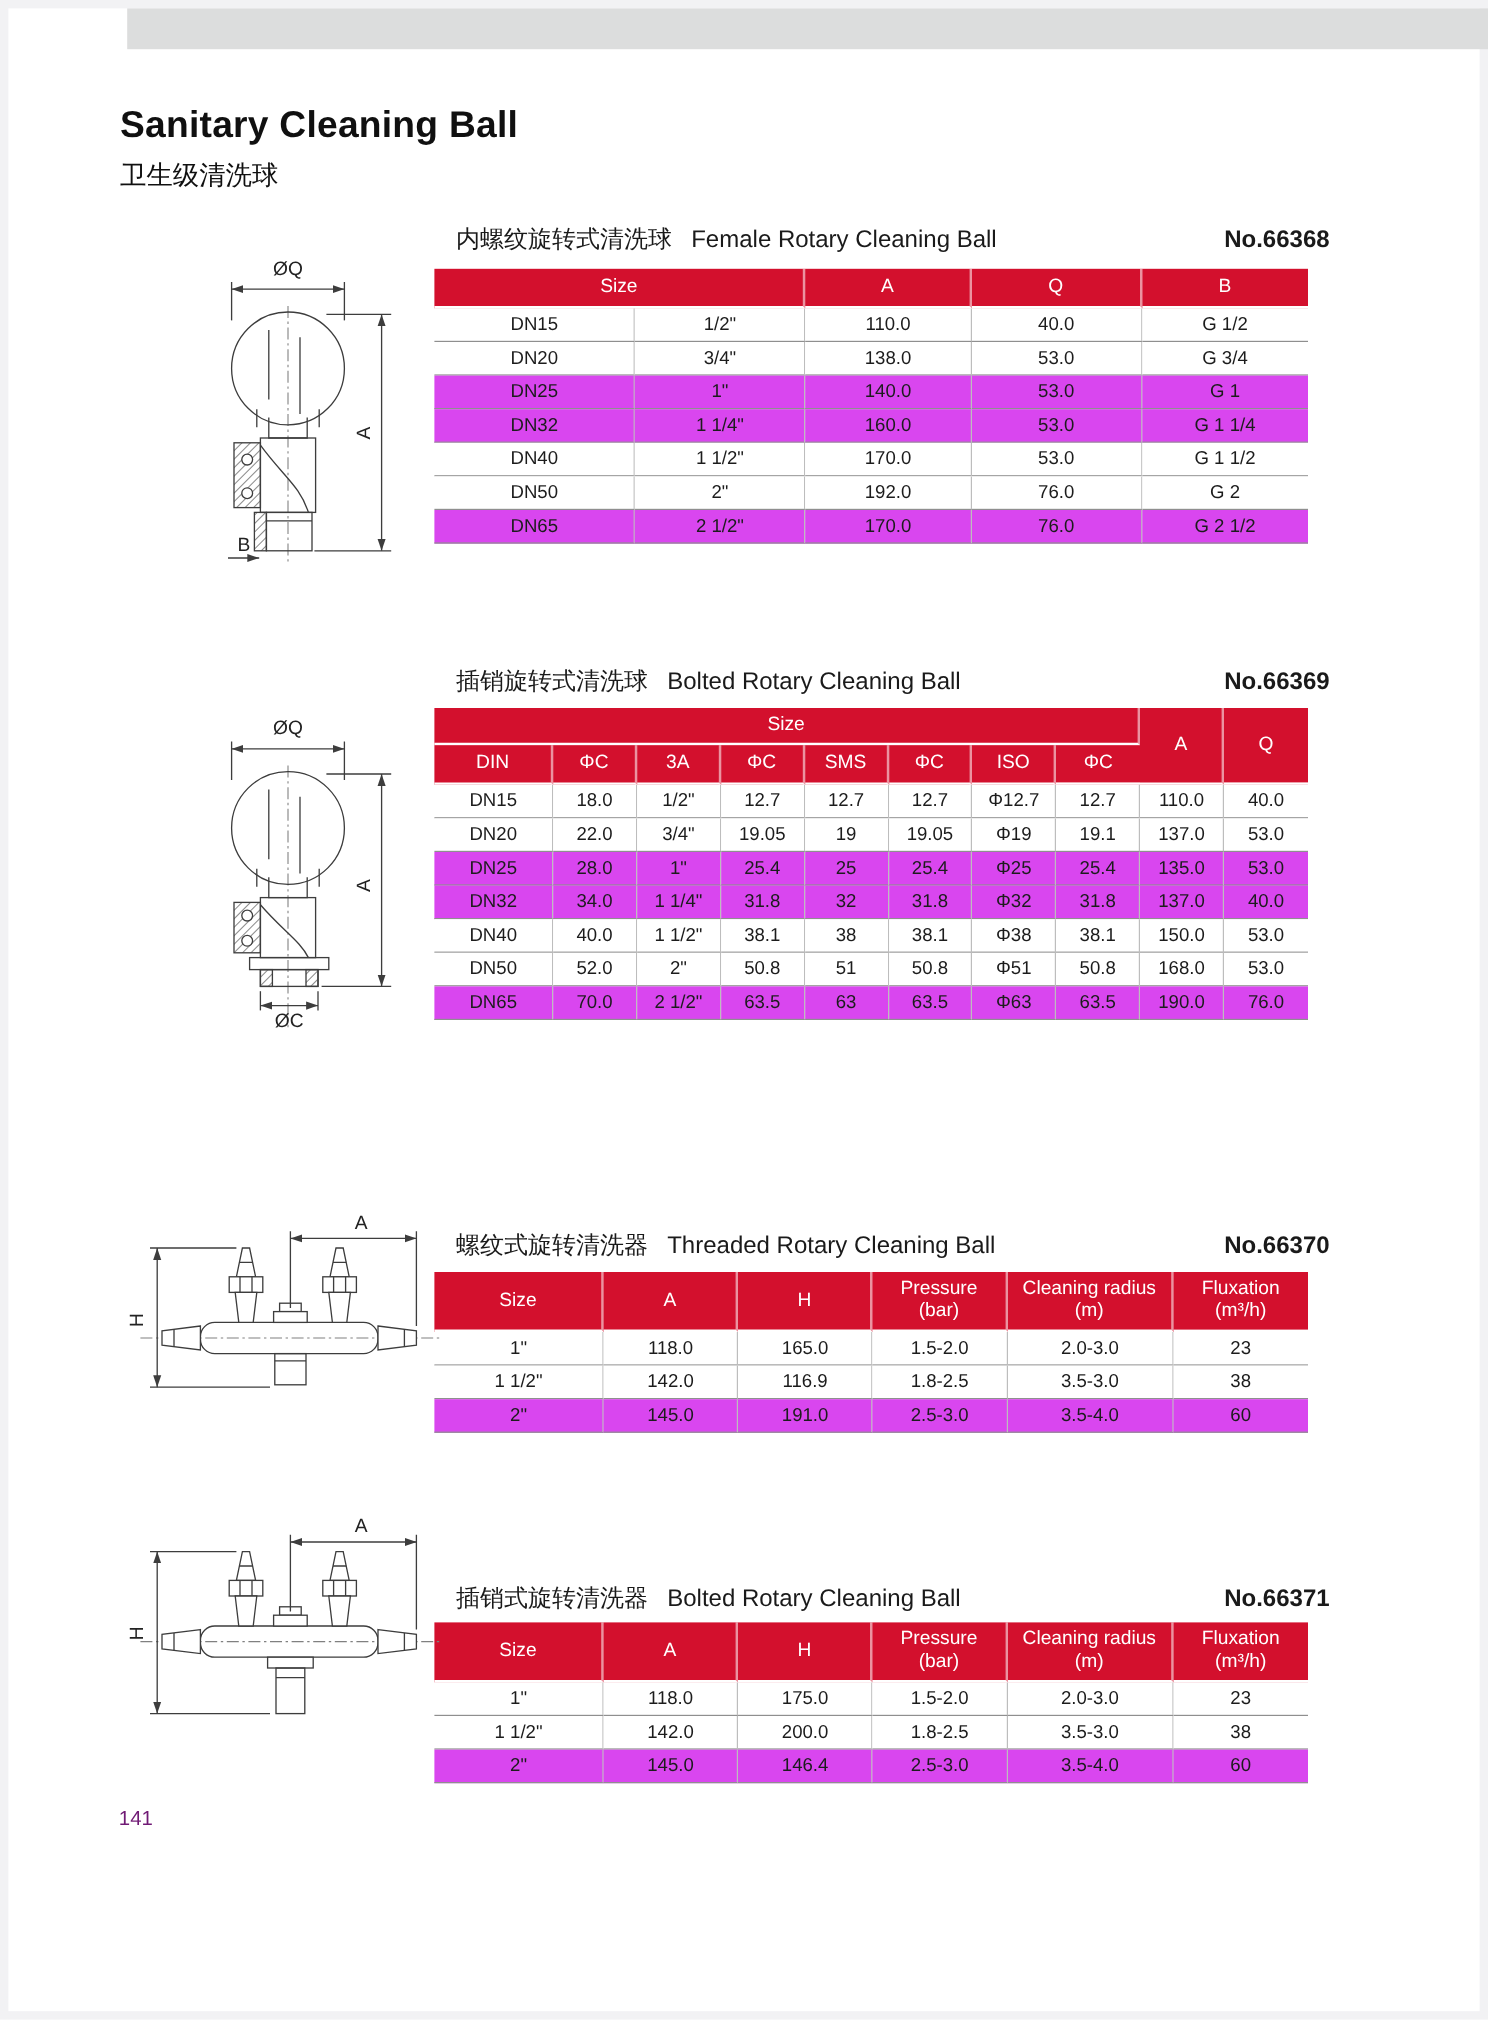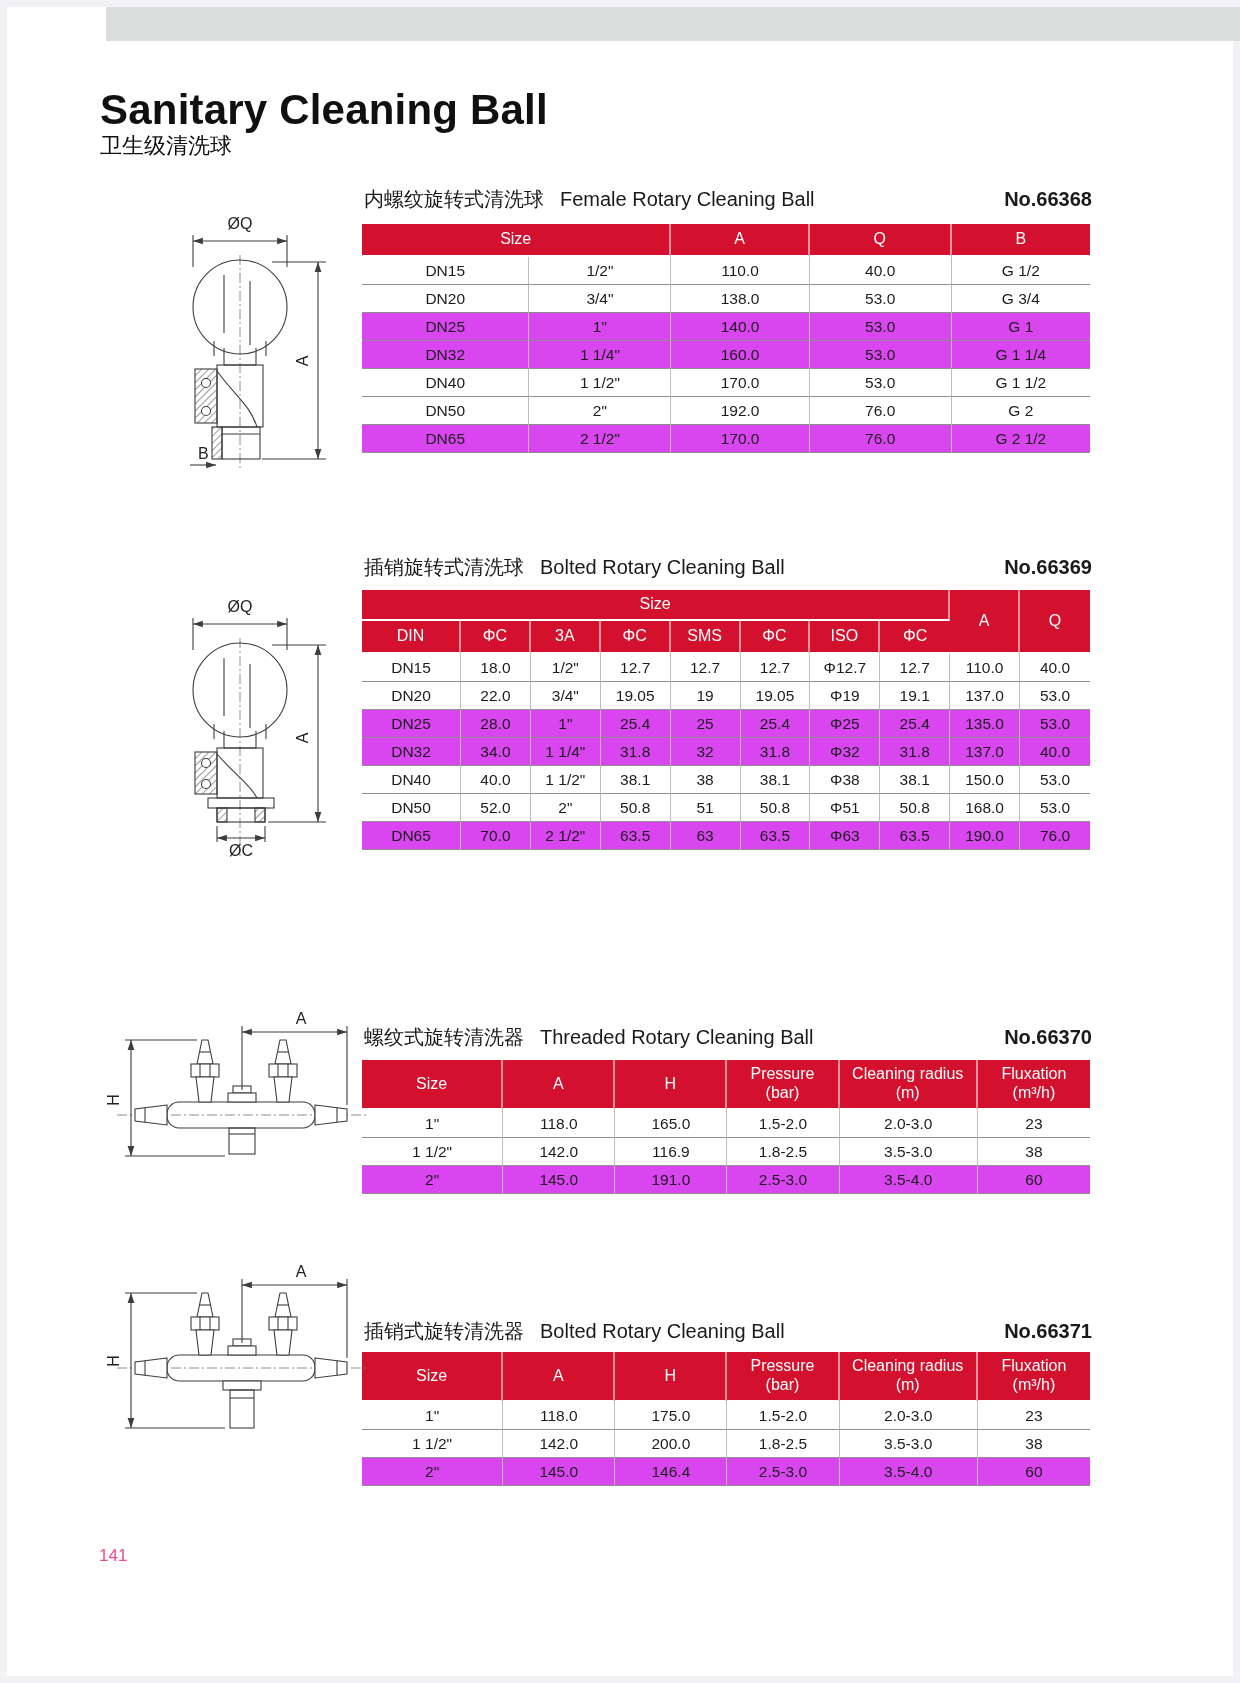--- a/index.html
+++ b/index.html
@@ -3,25 +3,25 @@
 <meta charset="utf-8">
 <style>
   * { margin:0; padding:0; box-sizing:border-box; }
   html,body { background:#fff; }
   body {
     width:1240px; height:1683px; position:relative; overflow:hidden;
     font-family:"Liberation Sans","DejaVu Sans",sans-serif; color:#1a1a1a;
   }
   .page-frame { position:absolute; inset:0; border:7px solid #f2f2f4; pointer-events:none; }
   .topbar { position:absolute; left:106px; top:7px; right:0; height:34px; background:#dcdddd; }
-  .title { position:absolute; left:100px; top:86px; font-size:42px; font-weight:bold; color:#101010; letter-spacing:.2px; }
+  .title { position:absolute; left:100px; top:86px; font-size:31px; font-weight:bold; color:#101010; letter-spacing:.2px; }
   .subtitle { position:absolute; left:100px; top:131px; font-size:22px; color:#101010; }
-  .page-number { position:absolute; left:99px; top:1506px; font-size:17px; color:#ec4899;margin-top:40px; }
-
-  .sec-head { position:absolute; left:364px; width:728px; display:flex; align-items:baseline; font-size:20px; }
+  .page-number { position:absolute; left:99px; top:1506px; font-size:17px; color:#701a75; }
+
+  .sec-head { position:absolute; left:380px; width:728px; display:flex; align-items:baseline; font-size:20px; }
   .sec-head .cn { margin-right:16px; }
   .sec-head .en { }
   .sec-head .no { margin-left:auto; font-weight:bold; font-size:20px; }
 
   table.ptable { position:absolute; left:362px; width:728px; border-collapse:separate; border-spacing:0; table-layout:fixed; }
   .ptable th {
     background:#d3102d; color:#fff; font-weight:normal; font-size:16px; text-align:center;
     vertical-align:middle; border-right:2px solid rgba(255,255,255,.55); border-bottom:2px solid #fff;
     white-space:pre-line; line-height:1.18; padding:0 2px;
   }

